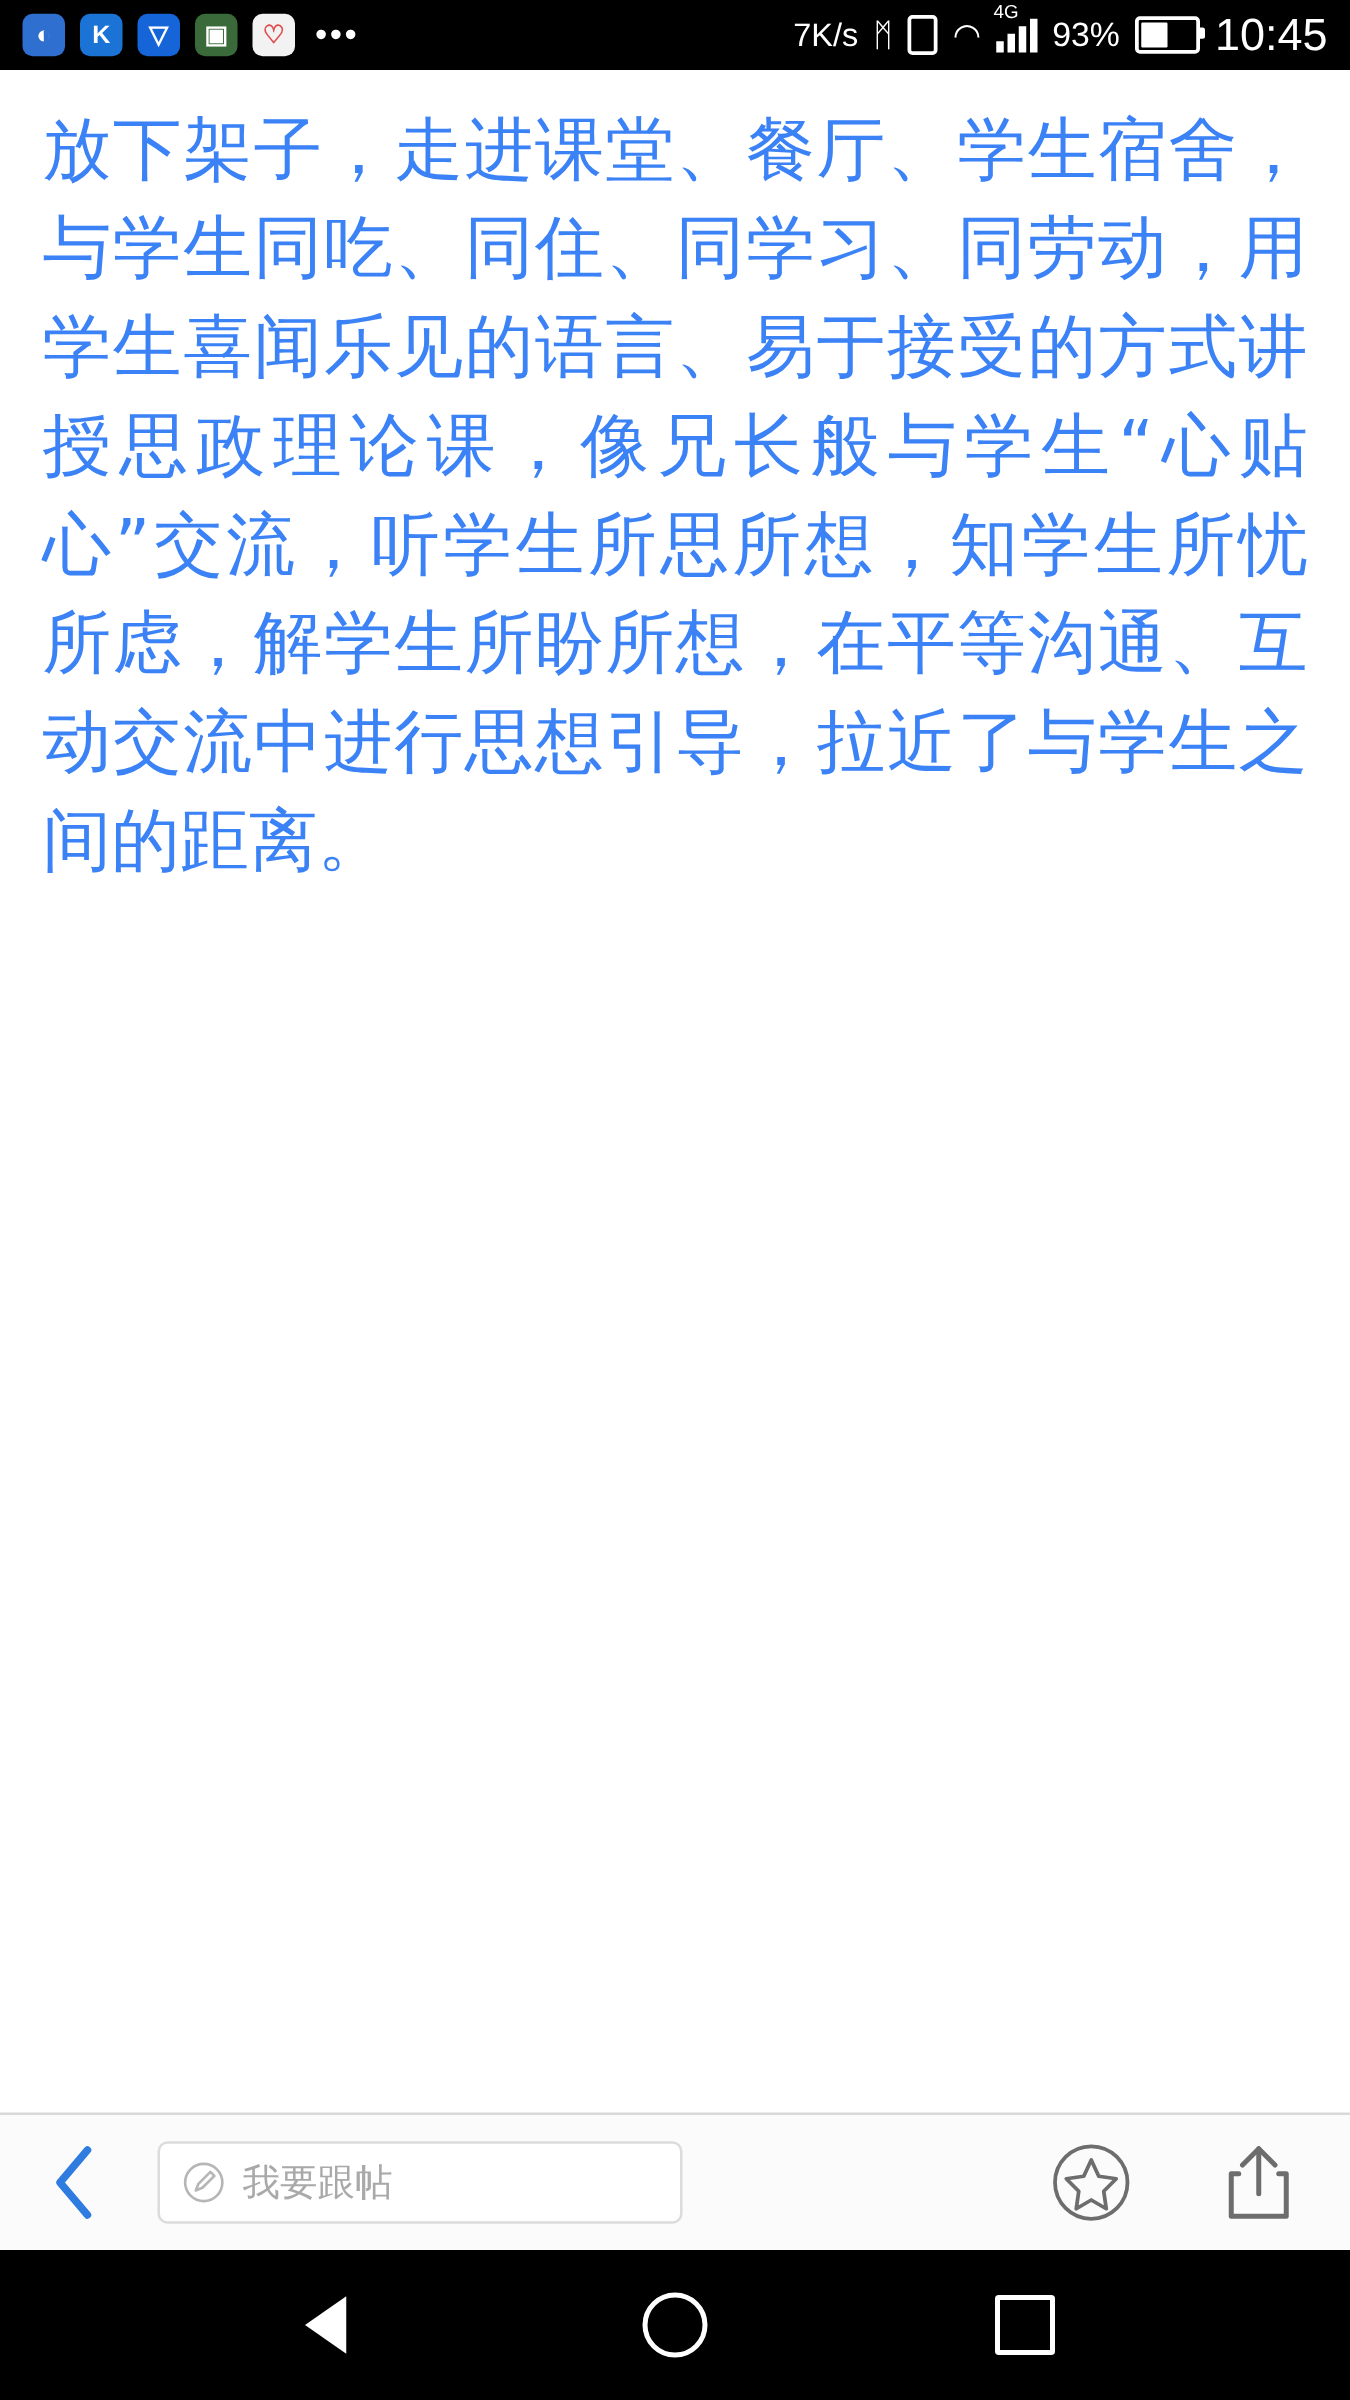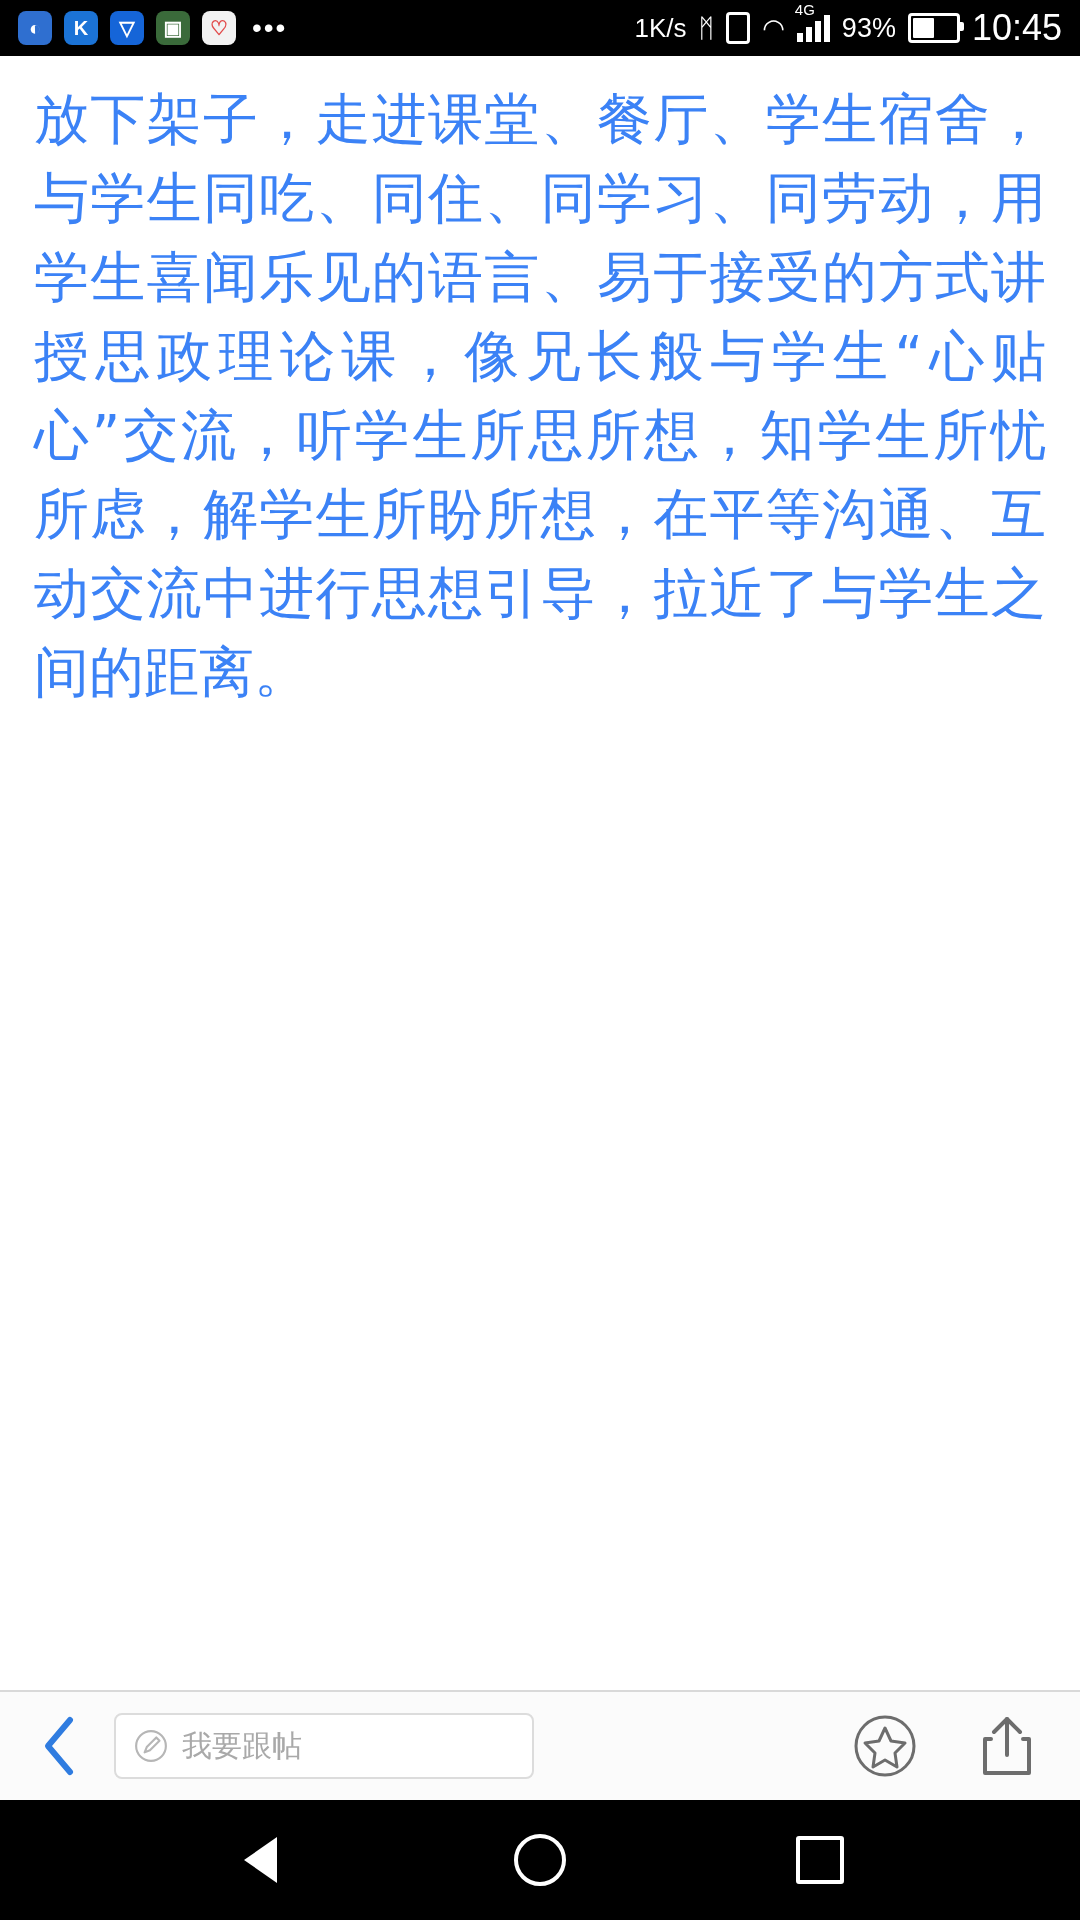--- a/index.html
+++ b/index.html
@@ -137,21 +137,21 @@
   
   .bottom-bar {
     flex: none;
     height: 110px;
     background: #fbfbfb;
     border-top: 2px solid #d9d9d9;
     display: flex;
     align-items: center;
     padding: 0 32px;
     box-sizing: border-box;
-    gap: 26px;
+    gap: 38px;
   }
   .back-btn {
     width: 56px;
     height: 70px;
     display: flex;
     align-items: center;
     justify-content: center;
     color: #2f7ce0;
     flex: none;
   }
@@ -232,21 +232,21 @@
   <div class="status-bar">
     <div class="status-left">
       <span class="app-icon ic-blue">◐</span>
       <span class="app-icon ic-k">K</span>
       <span class="app-icon ic-shield">▽</span>
       <span class="app-icon ic-photo">▣</span>
       <span class="app-icon ic-heart">♡</span>
       <span class="dots">•••</span>
     </div>
     <div class="status-right">
-      <span class="net-speed">1K/s</span>
+      <span class="net-speed">7K/s</span>
       <span class="bt-icon">ᛗ</span>
       <span class="vib-icon"></span>
       <span class="wifi-icon">◠</span>
       <span class="sig-wrap">
         <span class="g4">4G</span>
         <span class="bars">
             <i></i>
             <i></i>
             <i></i>
             <i></i>

